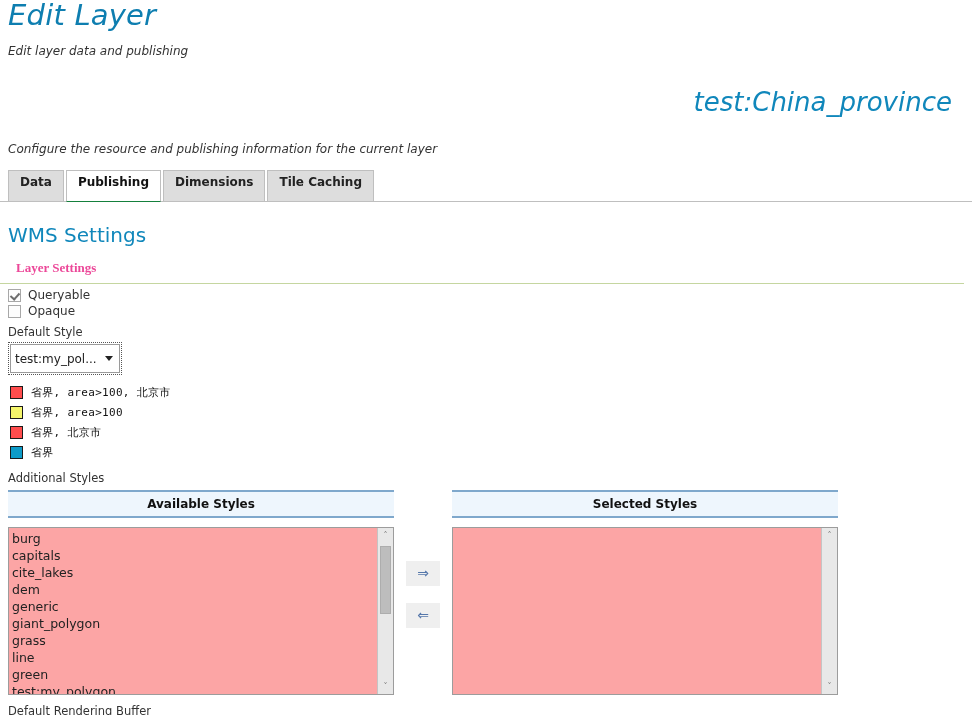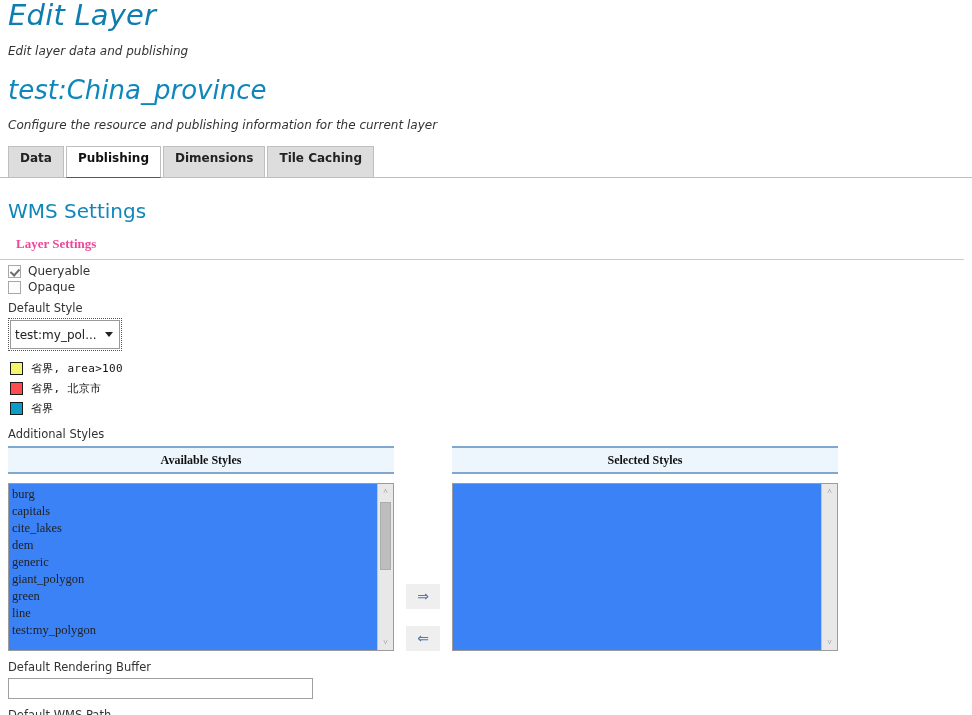--- a/index.html
+++ b/index.html
@@ -32,23 +32,24 @@
     font-size: 12px;
     color: #333333;
     margin: 0;
     padding-top: 14px;
     line-height: 14px;
   }
   .resource-title {
     font-size: 26px;
     color: #1087BB;
     font-weight: normal;
-    margin: 0;
+    margin: 12px;
     padding-top: 17px;
     line-height: 30px;
+    text-align: right;
   }
   .resource-subtitle {
     font-size: 12px;
     color: #333333;
     margin: 0;
     padding-top: 13px;
     line-height: 14px;
   }
 
   
@@ -216,41 +217,40 @@
     font-size: 11px;
     color: #111111;
     font-family: "DejaVu Sans Mono", "Liberation Mono", monospace;
     line-height: 13px;
     letter-spacing: 0.3px;
   }
 
   
   .duallist {
     display: flex;
-    align-items: flex-end;
+    align-items: center;
     padding-top: 5px;
-    font-family: Liberation Serif, serif;
   }
   .list-col { width: 386px; }
   .list-header {
     background: #EEF6FD;
     border-top: 2px solid #7FA8CC;
     border-bottom: 2px solid #7FA8CC;
     text-align: center;
     font-size: 12px;
     font-weight: bold;
     color: #111111;
     padding: 5px 0 5px 0;
     line-height: 14px;
   }
   .listbox {
     margin-top: 9px;
     height: 168px;
     border: 1px solid #9C9C9C;
-    background: #3b82f6;
+    background: #fca5a5;
     display: flex;
     overflow: hidden;
   }
   .listbox-items {
     flex: 1;
     padding: 2px 0 0 3px;
     overflow: hidden;
   }
   .list-item {
     font-size: 12.5px;
@@ -365,20 +365,24 @@
 
   <div class="field-label">Default Style</div>
   <div class="select-wrap">
     <div class="styled-select">
       <span class="sel-text">test:my_pol...</span>
       <span class="caret"></span>
     </div>
   </div>
 
   <div class="legend" id="legend-container">
+      <div class="legend-row">
+        <span class="swatch" style="background: rgb(255, 77, 77);"></span>
+        <span class="legend-text">省界, area&gt;100, 北京市</span>
+      </div>
       <div class="legend-row">
         <span class="swatch" style="background: rgb(245, 245, 107);"></span>
         <span class="legend-text">省界, area&gt;100</span>
       </div>
       <div class="legend-row">
         <span class="swatch" style="background: rgb(255, 77, 77);"></span>
         <span class="legend-text">省界, 北京市</span>
       </div>
       <div class="legend-row">
         <span class="swatch" style="background: rgb(13, 155, 200);"></span>
@@ -392,22 +396,23 @@
     <div class="list-col">
       <div class="list-header">Available Styles</div>
       <div class="listbox">
         <div class="listbox-items" id="available-items">
             <div class="list-item">burg</div>
             <div class="list-item">capitals</div>
             <div class="list-item">cite_lakes</div>
             <div class="list-item">dem</div>
             <div class="list-item">generic</div>
             <div class="list-item">giant_polygon</div>
+            <div class="list-item">grass</div>
+            <div class="list-item">line</div>
             <div class="list-item">green</div>
-            <div class="list-item">line</div>
             <div class="list-item">test:my_polygon</div>
           </div>
         <div class="scrollbar">
           <div class="sb-arrow">˄</div>
           <div class="sb-thumb"></div>
           <div class="sb-arrow bottom">˅</div>
         </div>
       </div>
     </div>
 

